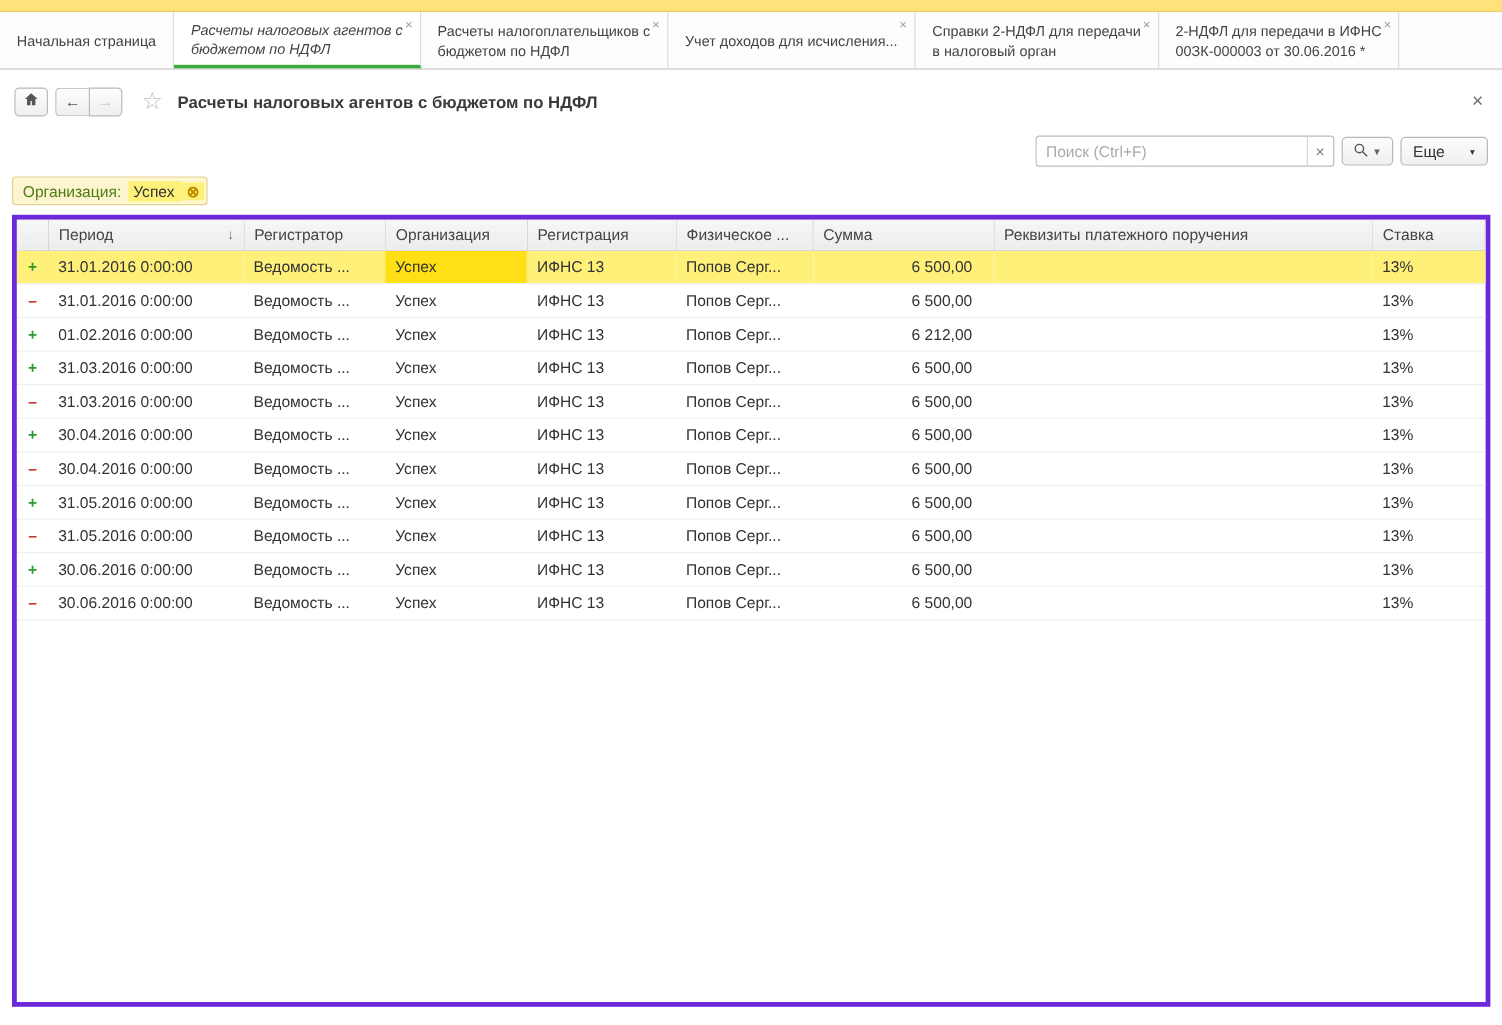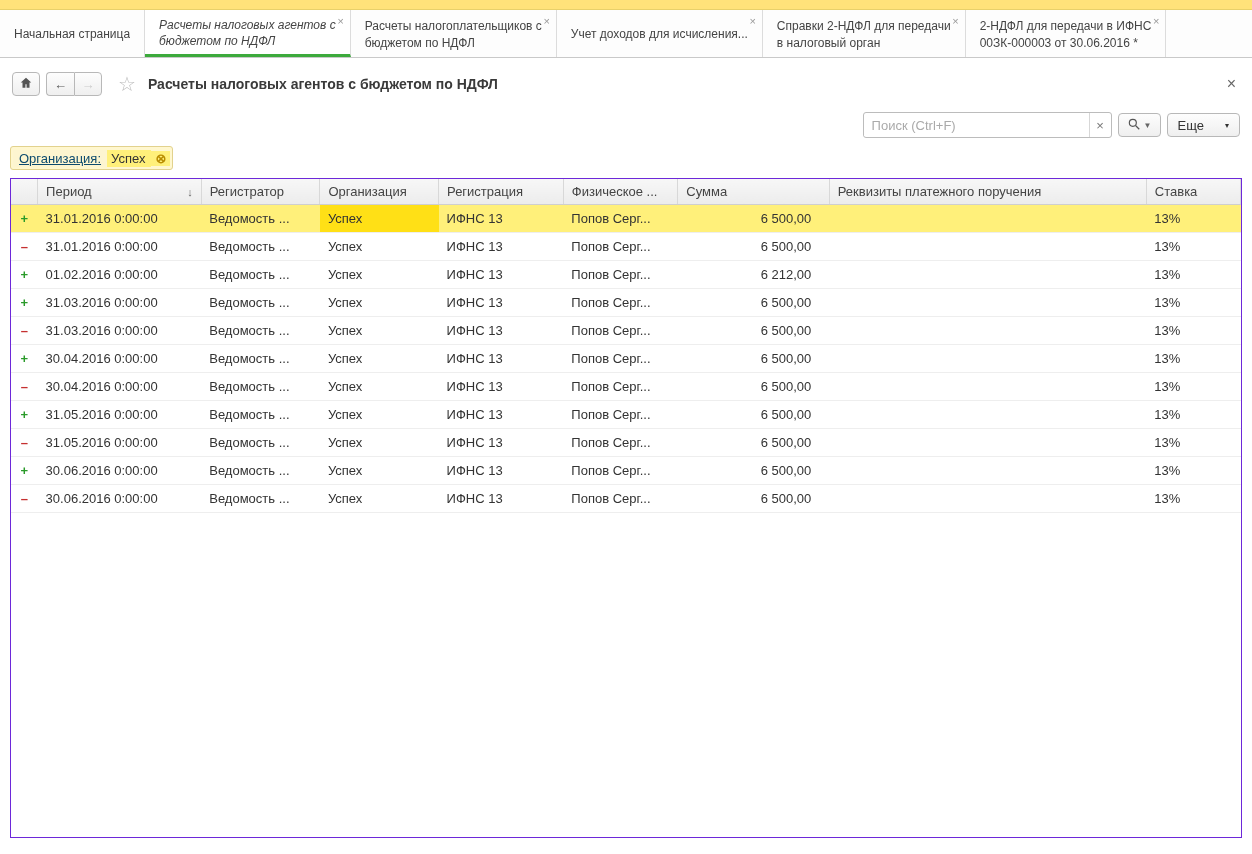--- a/index.html
+++ b/index.html
@@ -138,39 +138,38 @@
       border: 1px solid #e2d28e;
       background: #fff7cf;
       border-radius: 3px;
       padding: 2px;
       font-size: 13px;
       height: 24px;
     }
     .chip-label {
       background: #fdf5d0;
       padding: 1px 6px 1px 6px;
-      color: #0c4a6e;
-      text-decoration: underline;
+      color: #4d7c0f;
     }
     .chip-value {
       background: #fff07a;
       padding: 1px 6px 1px 4px;
       color: #333;
     }
     .chip-x {
       background: #fff07a;
       color: #b98c00;
       padding: 0 4px;
       cursor: pointer;
       font-weight: bold;
     }
 
     .table-wrap {
       margin: 0 10px;
-      border: 1px solid #6d28d9;
+      border: 4px solid #6d28d9;
       height: 660px;
       overflow: hidden;
     }
     table.grid {
       border-collapse: collapse;
       width: 100%;
       table-layout: fixed;
     }
     table.grid th {
       background: linear-gradient(#f7f7f7,#ececec);

